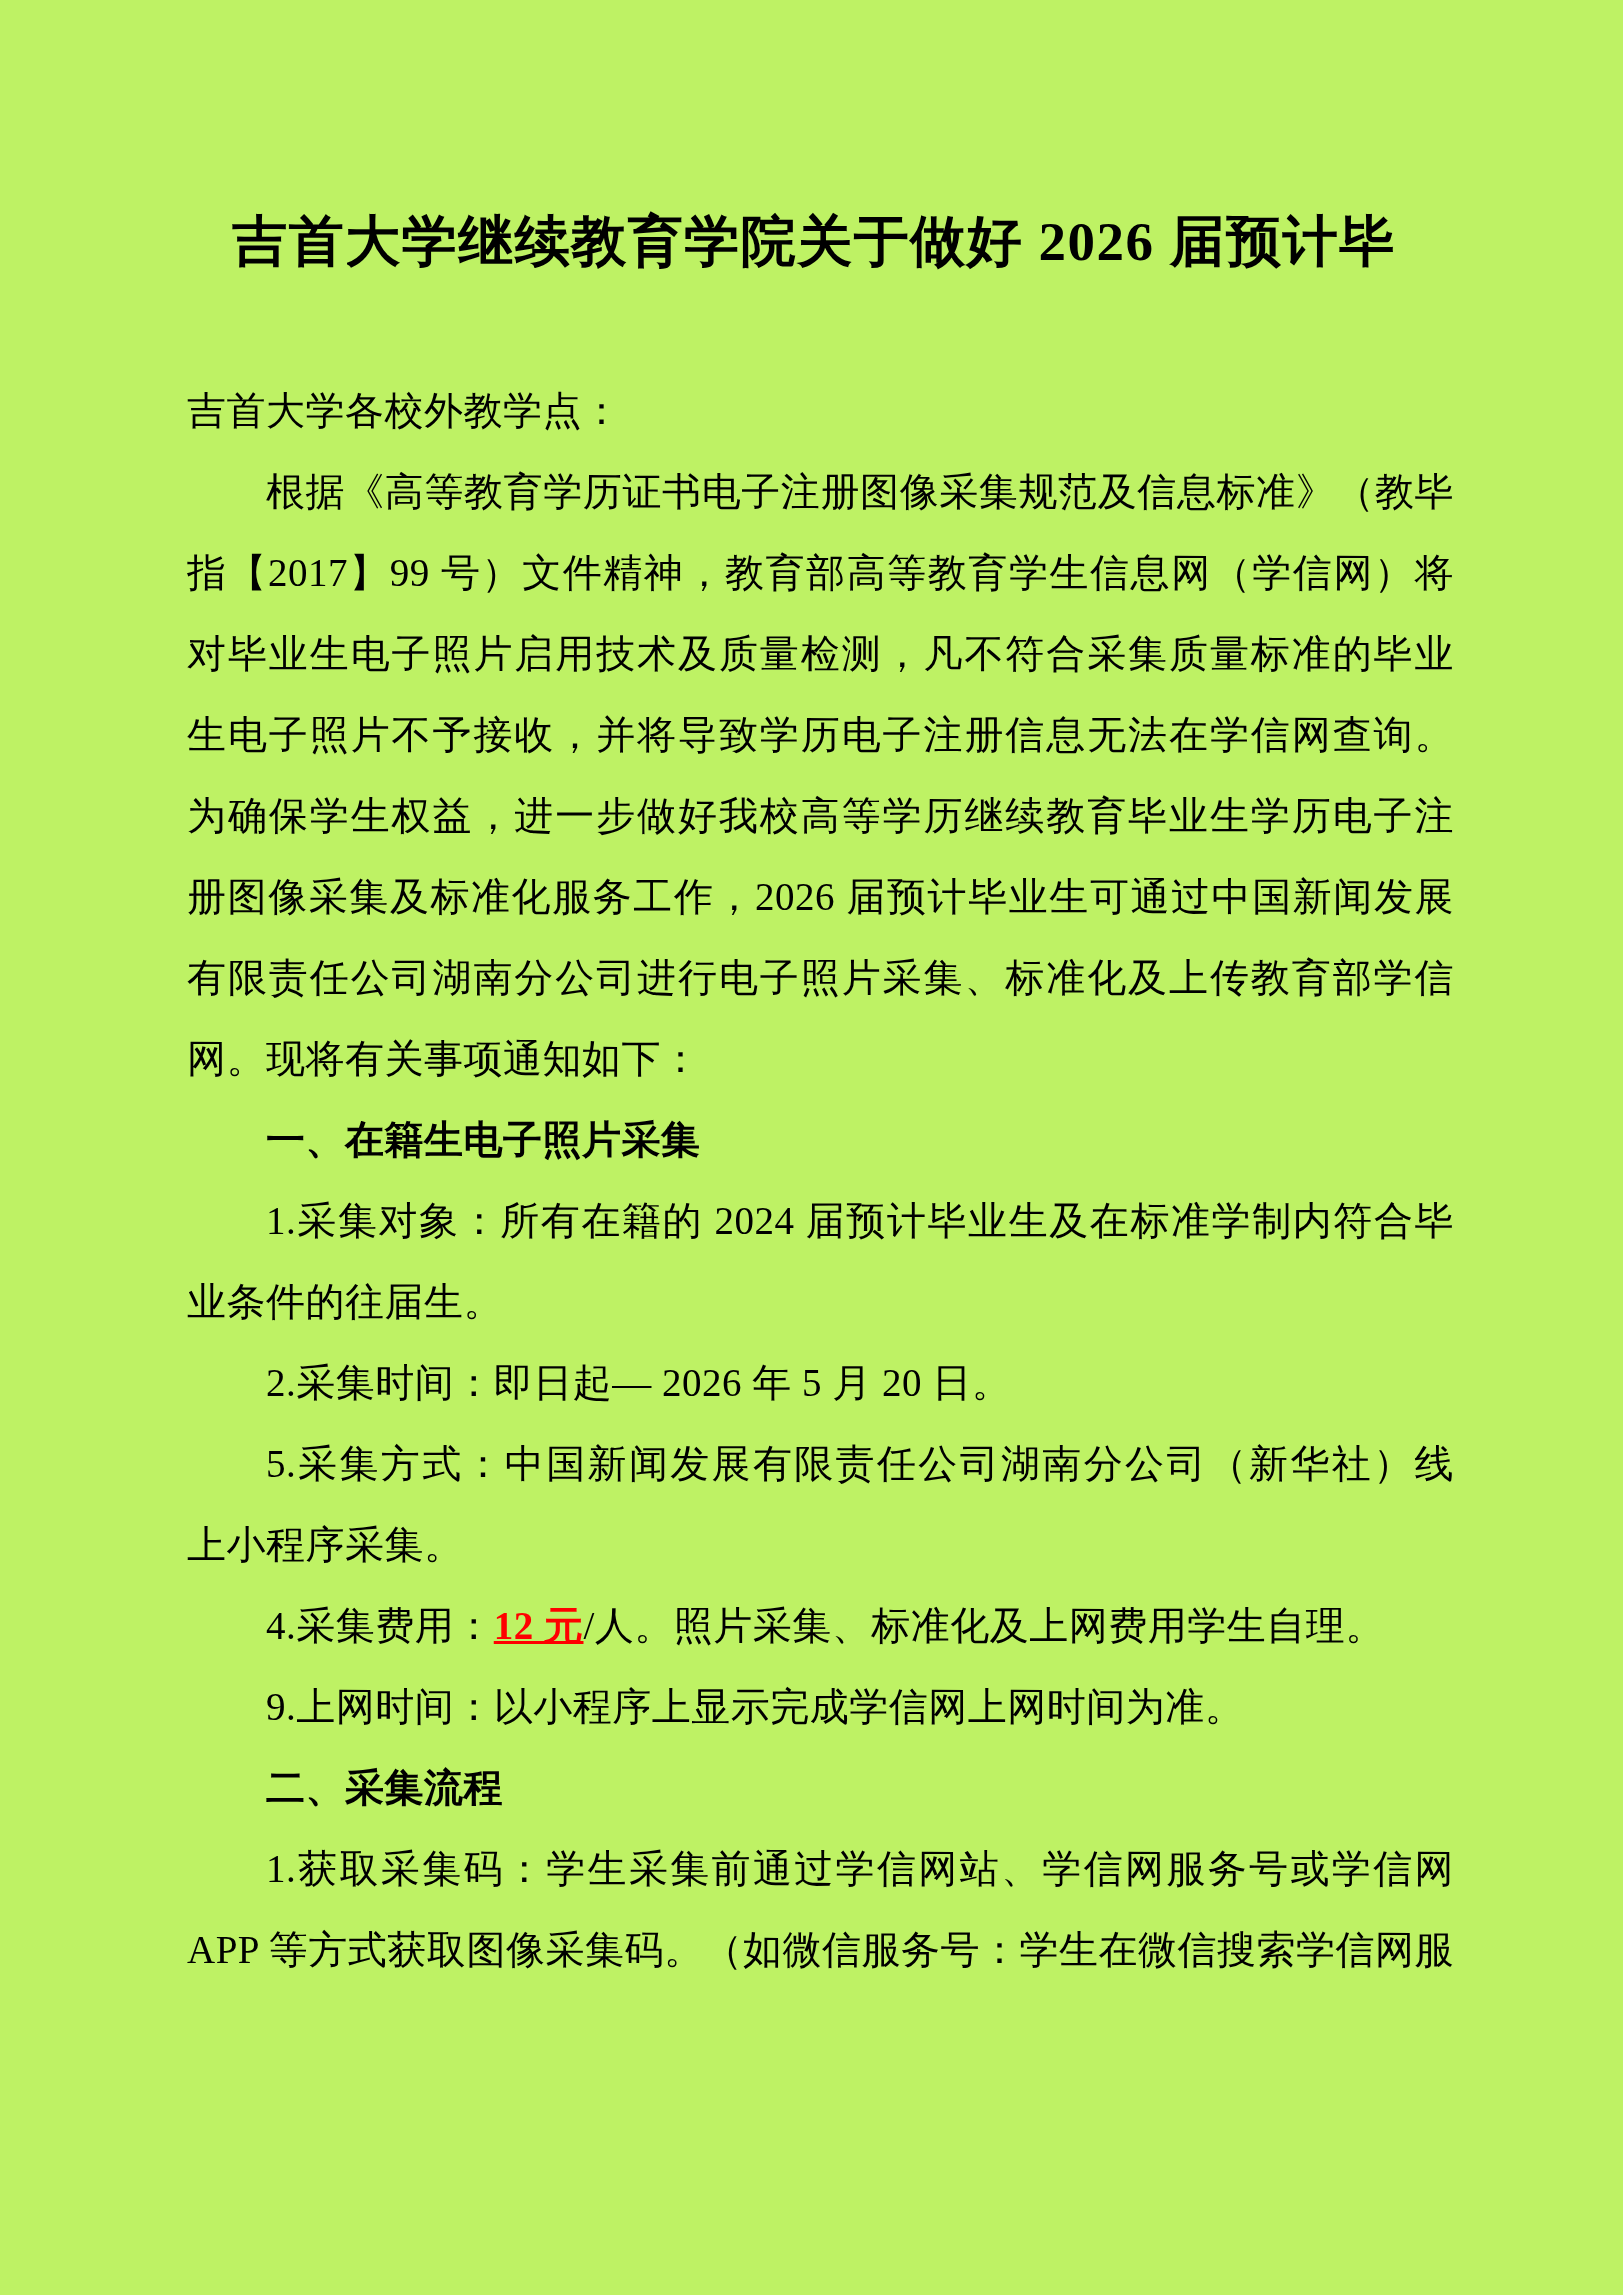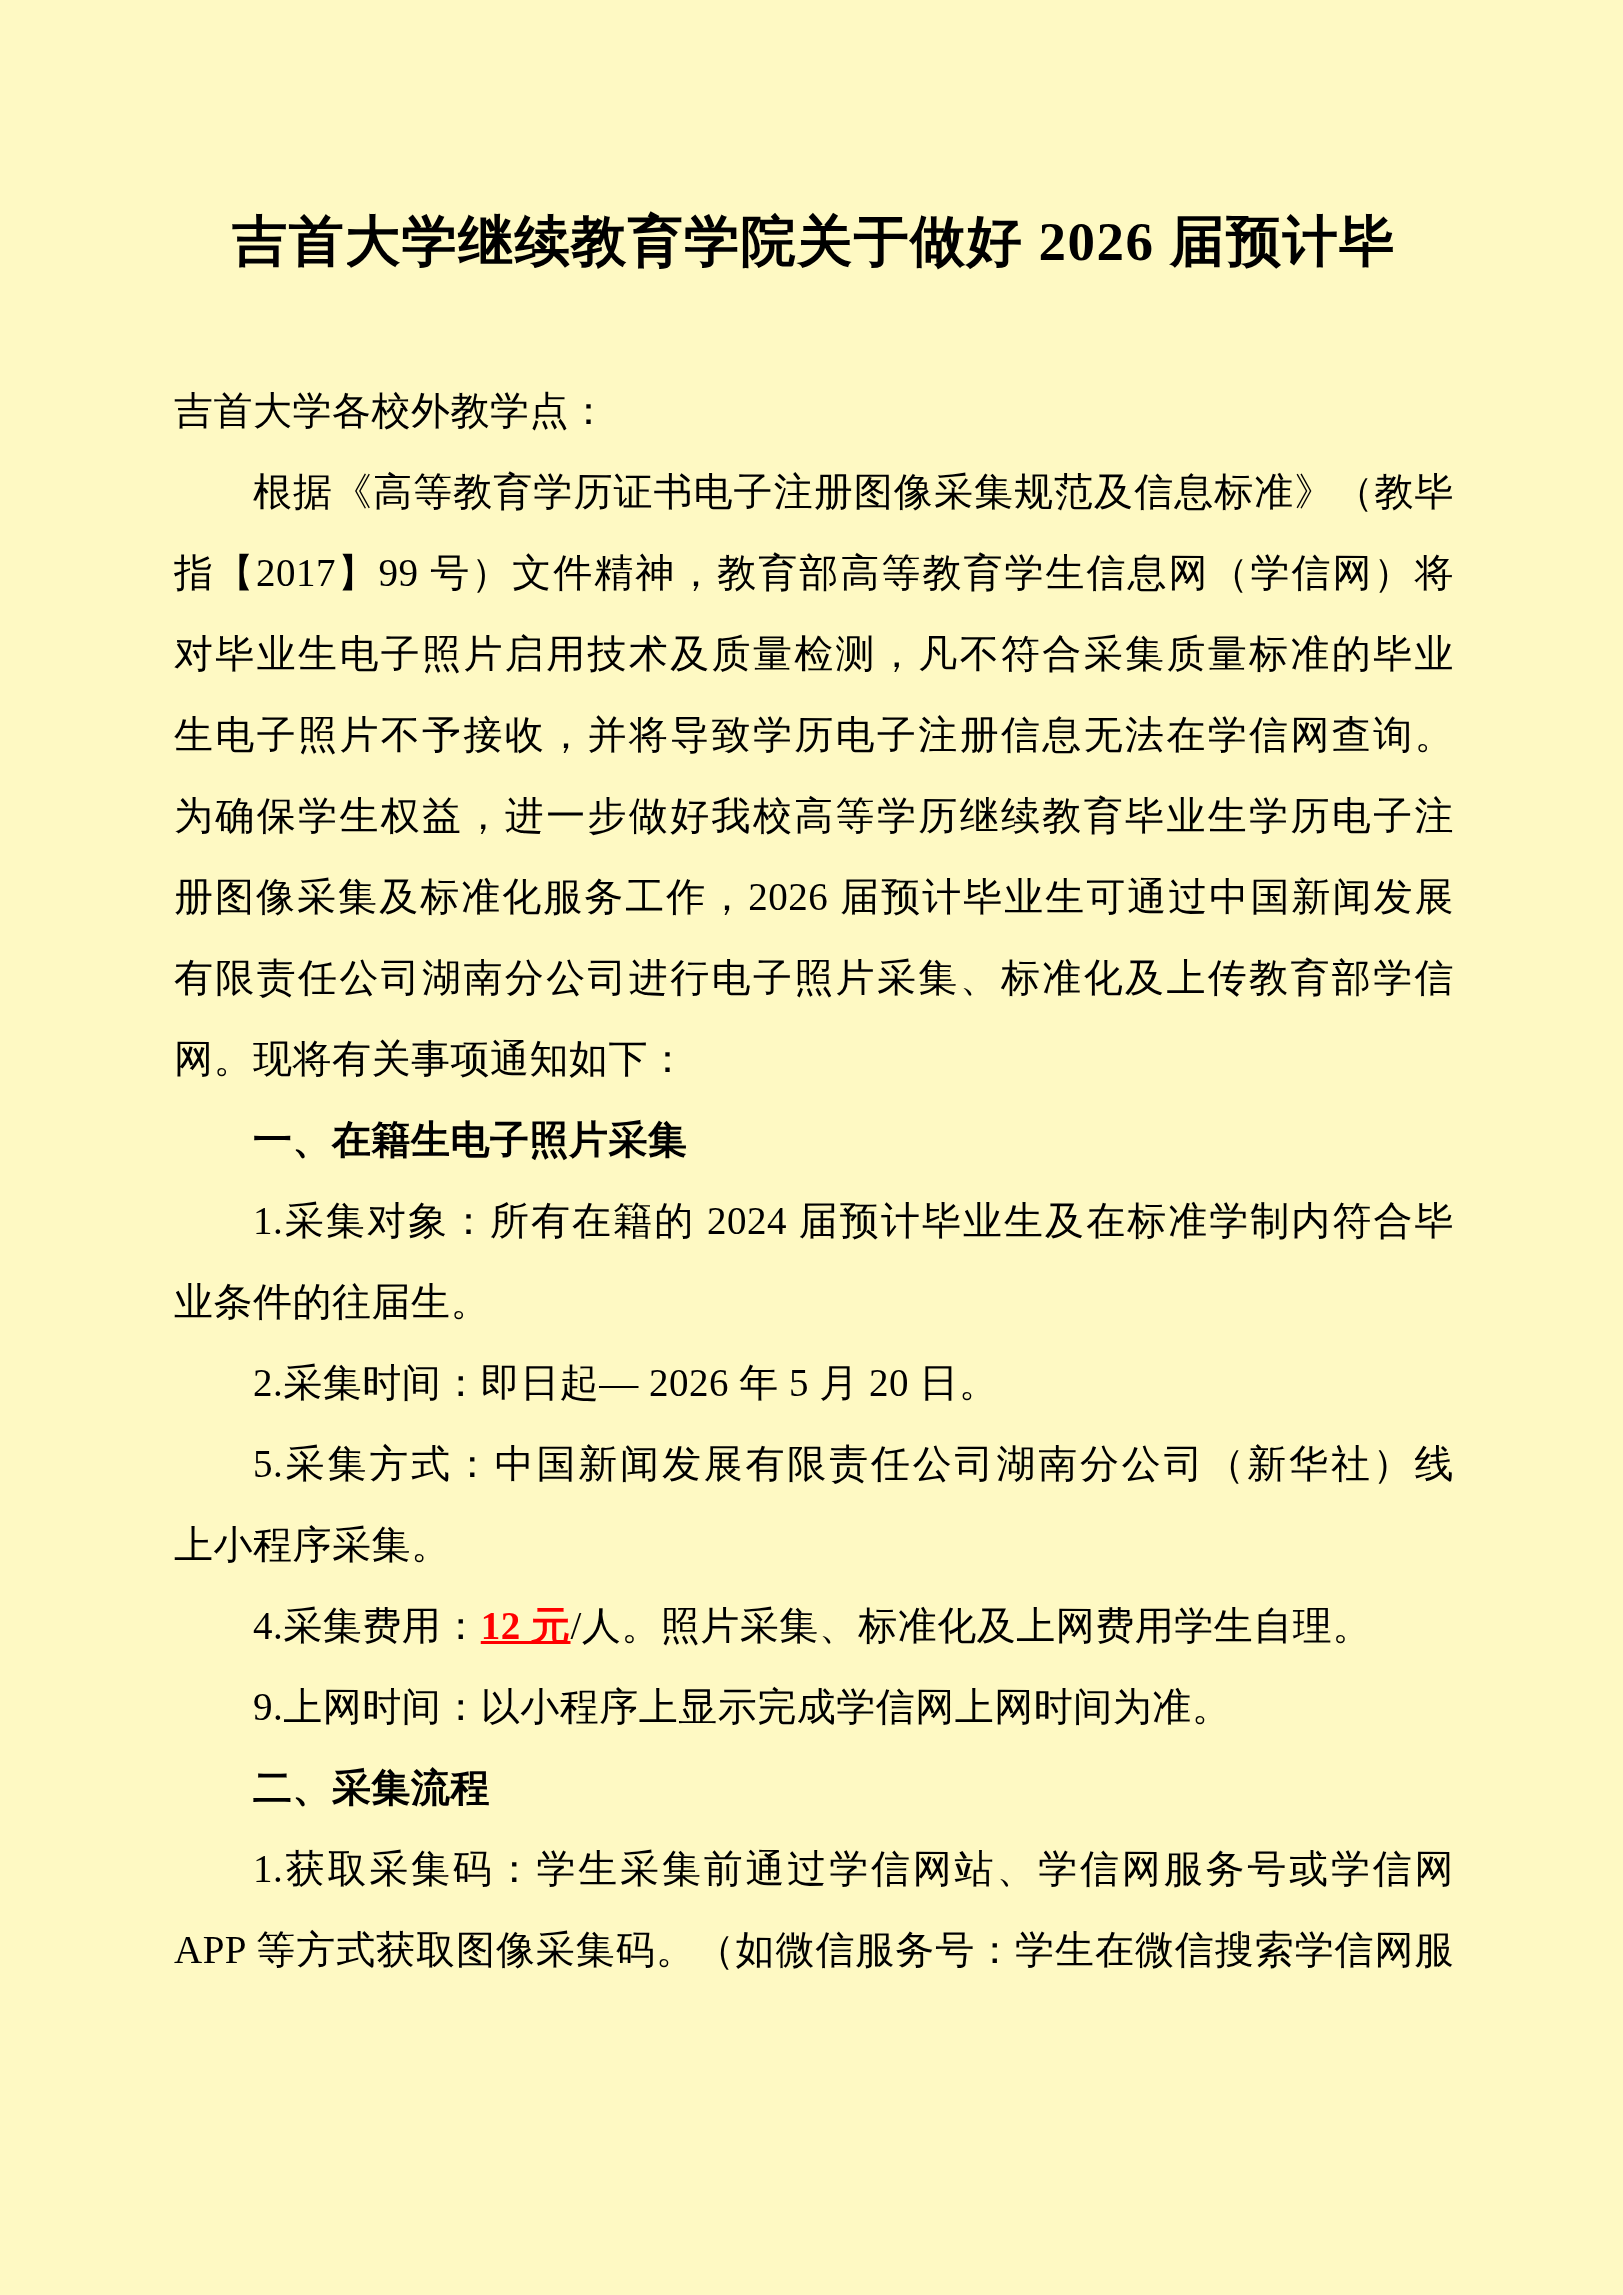--- a/index.html
+++ b/index.html
@@ -4,39 +4,40 @@
 <style>
   html, body {
     margin: 0;
     padding: 0;
     background: #ffffff;
   }
   .page {
     position: relative;
     width: 1623px;
     height: 2295px;
-    background: #fef9c3;
+    background: #bef264;
     color: #000000;
     box-sizing: border-box;
     padding: 198px 169px 0 174px;
     font-family: "Liberation Serif", "DejaVu Serif", serif;
     overflow: hidden;
   }
   .doc-title {
     text-align: center;
     font-weight: bold;
     font-size: 55px;
     line-height: 87px;
     letter-spacing: 1.5px;
   }
   .doc-body {
     margin-top: 85px;
     font-size: 39px;
     line-height: 81px;
     letter-spacing: 0.5px;
+    margin-left: 13px;
   }
   .b-line {
     text-align: left;
     white-space: nowrap;
   }
   .b-line.justify {
     white-space: normal;
     text-align: justify;
     text-align-last: justify;
   }

